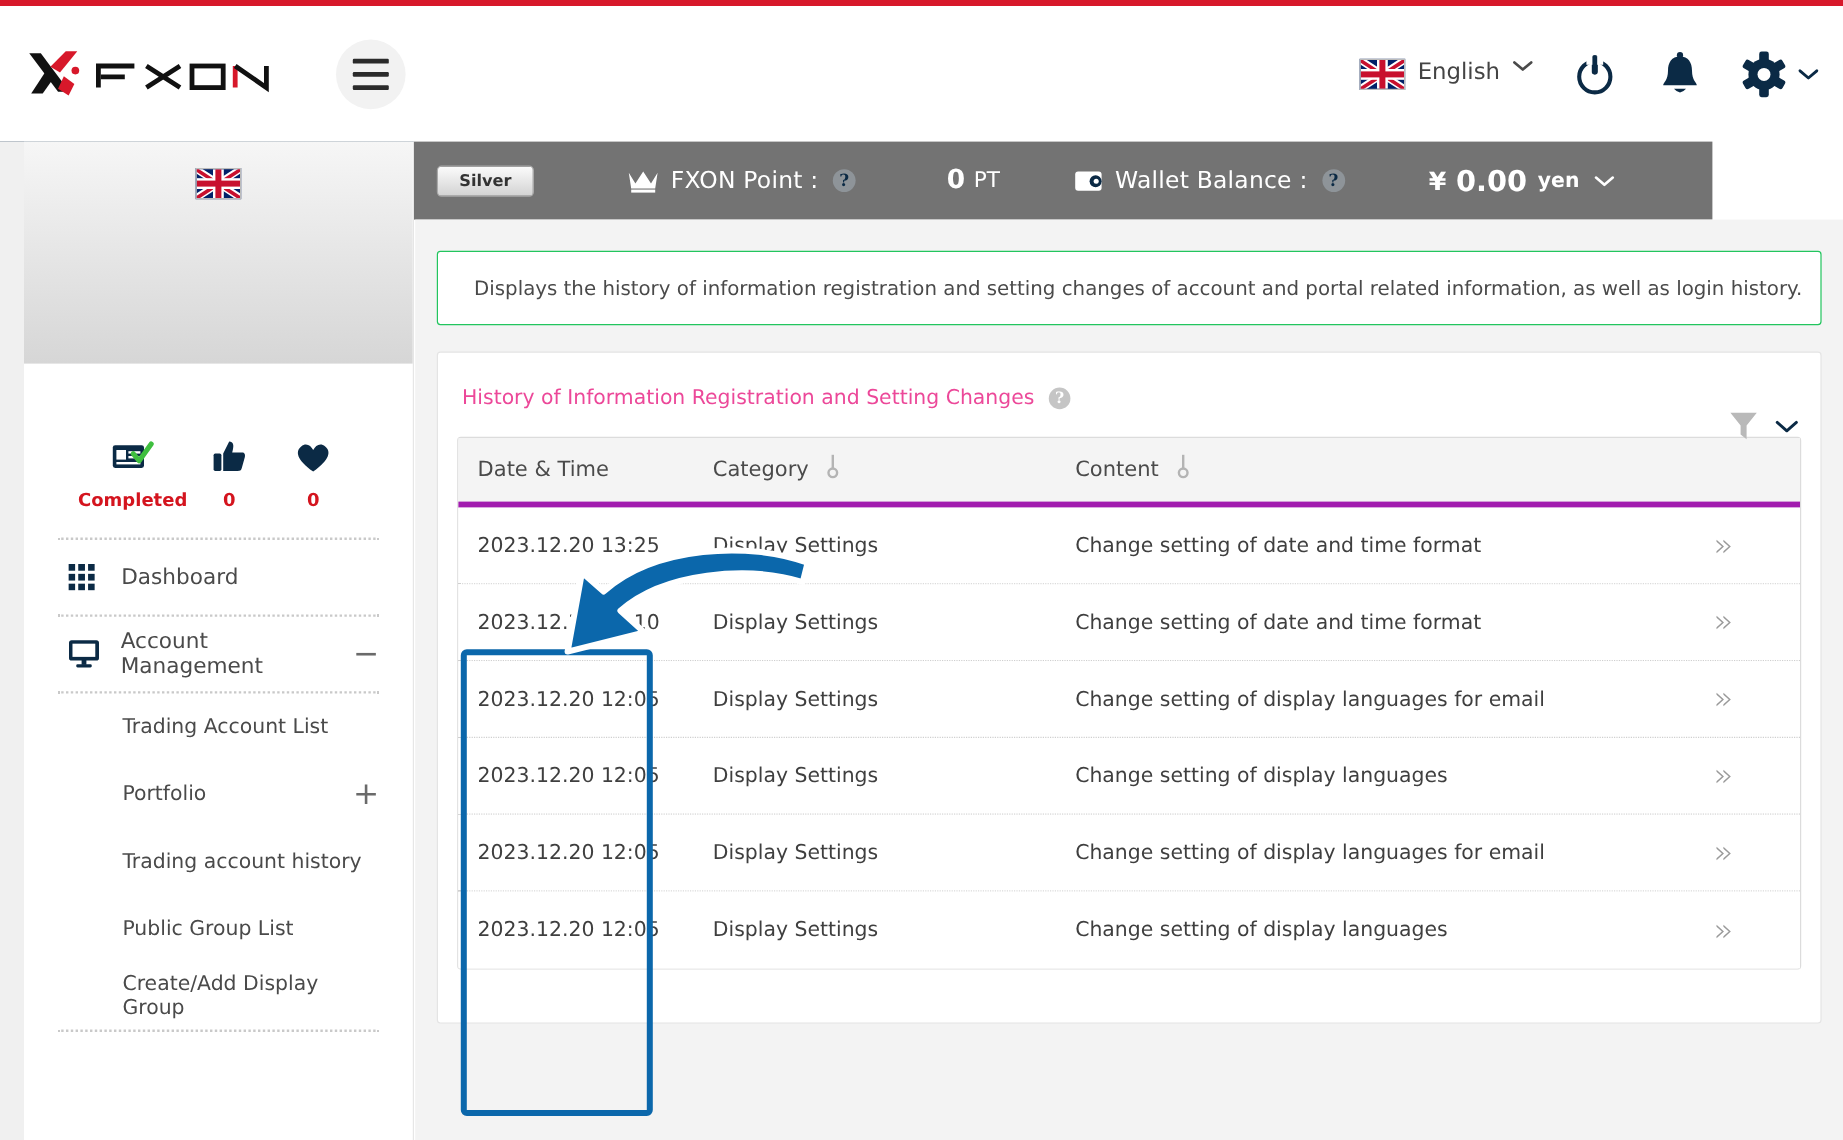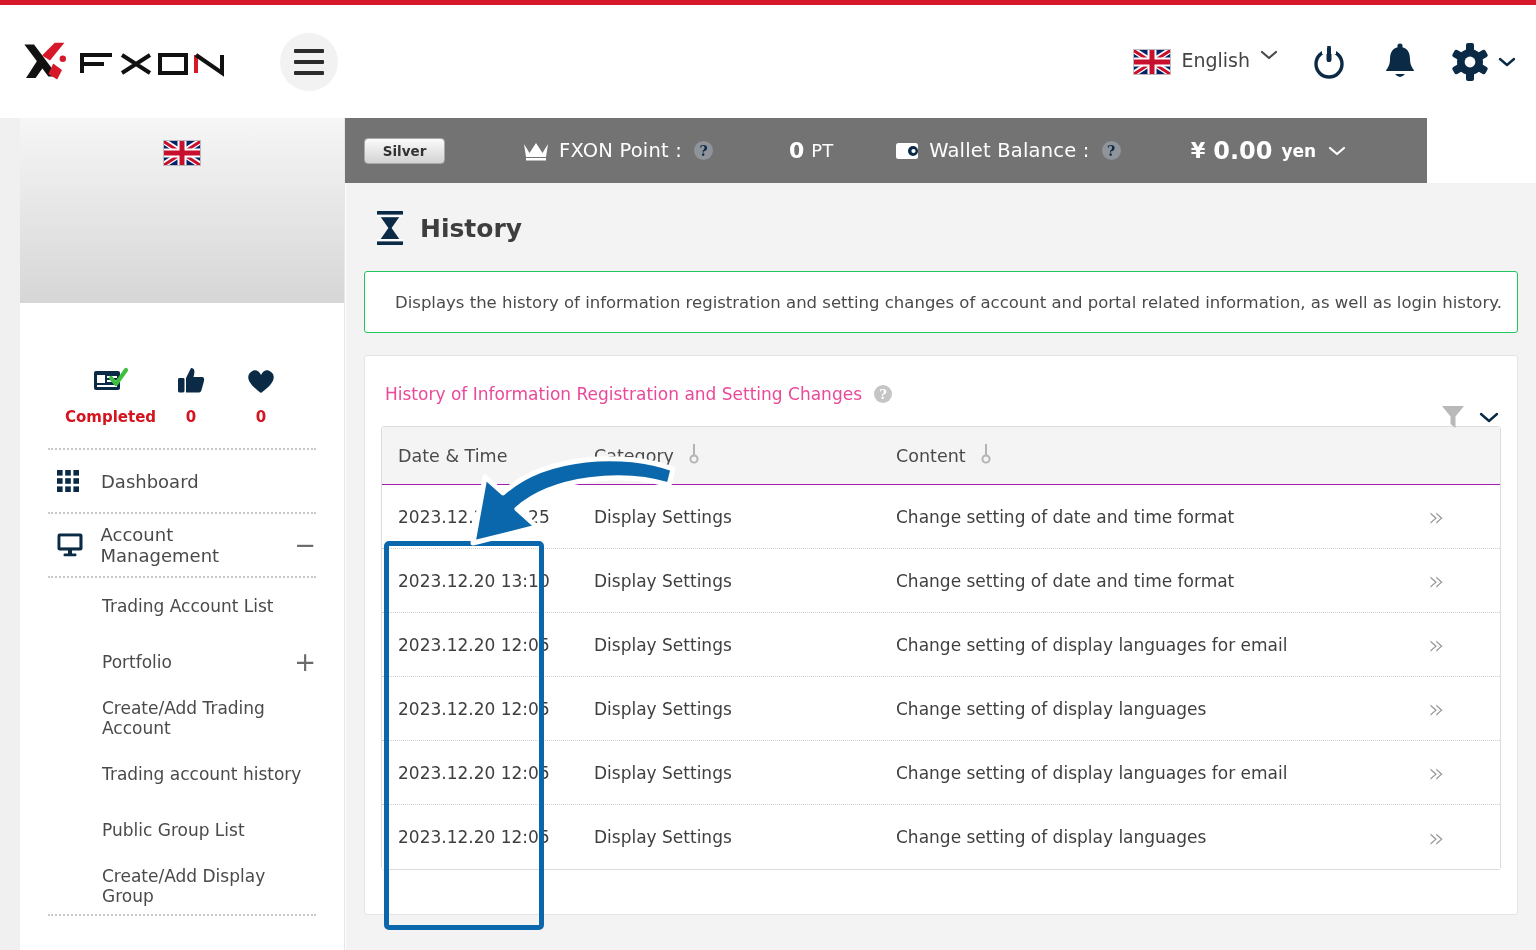--- a/index.html
+++ b/index.html
@@ -179,21 +179,21 @@
     display: inline-flex; align-items: center; justify-content: center;
     margin-left: 12px; cursor: pointer; font-family: "DejaVu Serif", serif;
   }
   .filter-row {
     position: absolute; right: 18px; top: 48px; display: flex; align-items: center; gap: 14px;
     cursor: pointer;
   }
   .table-wrap { margin: 22px 16px 0 16px; border: 1px solid #dcdcdc; border-radius: 3px; }
   .thead {
     display: flex; align-items: center; height: 58px;
-    background: #f4f4f4; border-bottom: 1px solid #a21caf;
+    background: #f4f4f4; border-bottom: 5px solid #a21caf;
   }
   .th { font-size: 17.5px; color: #4a4a4a; display: flex; align-items: center; }
   .col-date { width: 212px; padding-left: 16px; }
   .col-cat  { width: 302px; }
   .col-cont { flex: 1; }
   .col-act  { width: 72px; }
   .sort-ico { margin-left: 14px; cursor: pointer; }
   .trow {
     display: flex; align-items: center; height: 64px; background: #fff;
     border-bottom: 1px dotted #cfcfcf; cursor: pointer;
@@ -422,50 +422,36 @@
 
   <div class="sub-item">
     <span>Trading Account List</span>
     <span class="sub-act"></span>
   </div>
   <div class="sub-item">
     <span>Portfolio</span>
     <span class="sub-act">+</span>
   </div>
   <div class="sub-item">
-    <span>Create/Add Trading Account</span>
-    <span class="sub-act"></span>
-  </div>
-  <div class="sub-item">
     <span>Trading account history</span>
     <span class="sub-act"></span>
   </div>
   <div class="sub-item">
     <span>Public Group List</span>
     <span class="sub-act"></span>
   </div>
   <div class="sub-item">
     <span>Create/Add Display Group</span>
     <span class="sub-act"></span>
   </div>
   <div class="dotted-sep" style="margin-top:0;"></div>
 </div>
 
 <div class="main">
 
-  <div class="page-title-row">
-    <svg width="28" height="34" viewBox="0 0 28 34">
-      <rect x="1" y="0" width="26" height="3.6" fill="#0b2a45"></rect>
-      <rect x="1" y="30.4" width="26" height="3.6" fill="#0b2a45"></rect>
-      <path d="M4 5 L24 5 L15.6 17 L24 29 L4 29 L12.4 17 Z" fill="#0b2a45"></path>
-      <rect x="1" y="4.6" width="26" height="1.6" fill="#ffffff"></rect>
-      <rect x="1" y="28" width="26" height="1.6" fill="#ffffff"></rect>
-    </svg>
-    <span class="page-title">History</span>
-  </div>
 
   <div class="desc-card">
     <span class="desc-text">Displays the history of information registration and setting changes of account and portal related information, as well as login history.</span>
   </div>
 
   <div class="panel">
     <div class="panel-title-row">
       <span class="panel-title">History of Information Registration and Setting Changes</span>
       <span class="help-dot-lt">?</span>
     </div>

